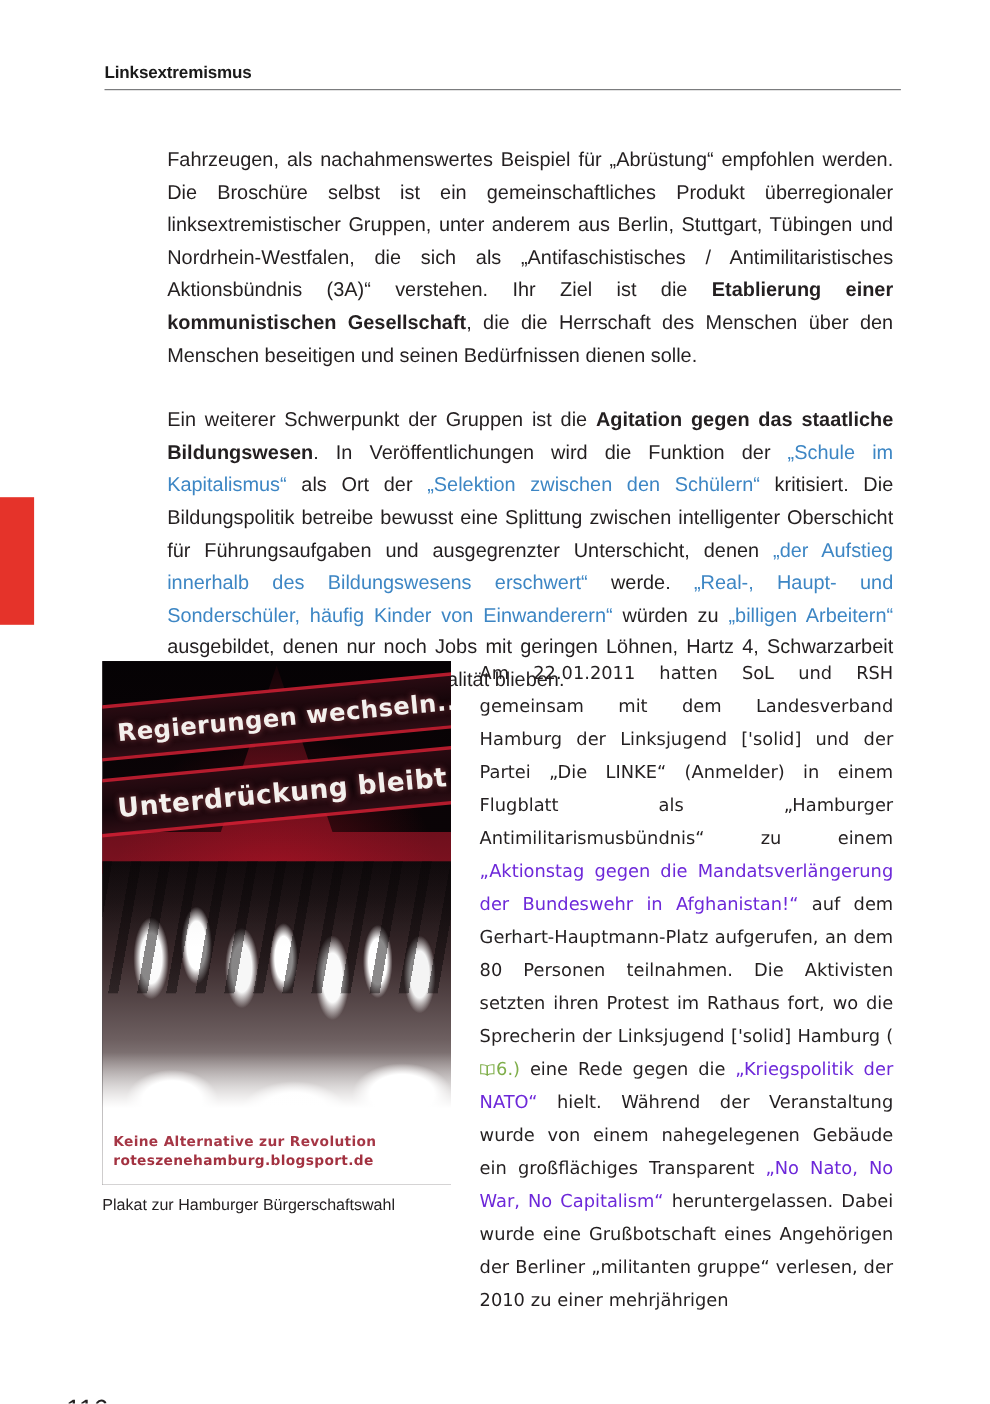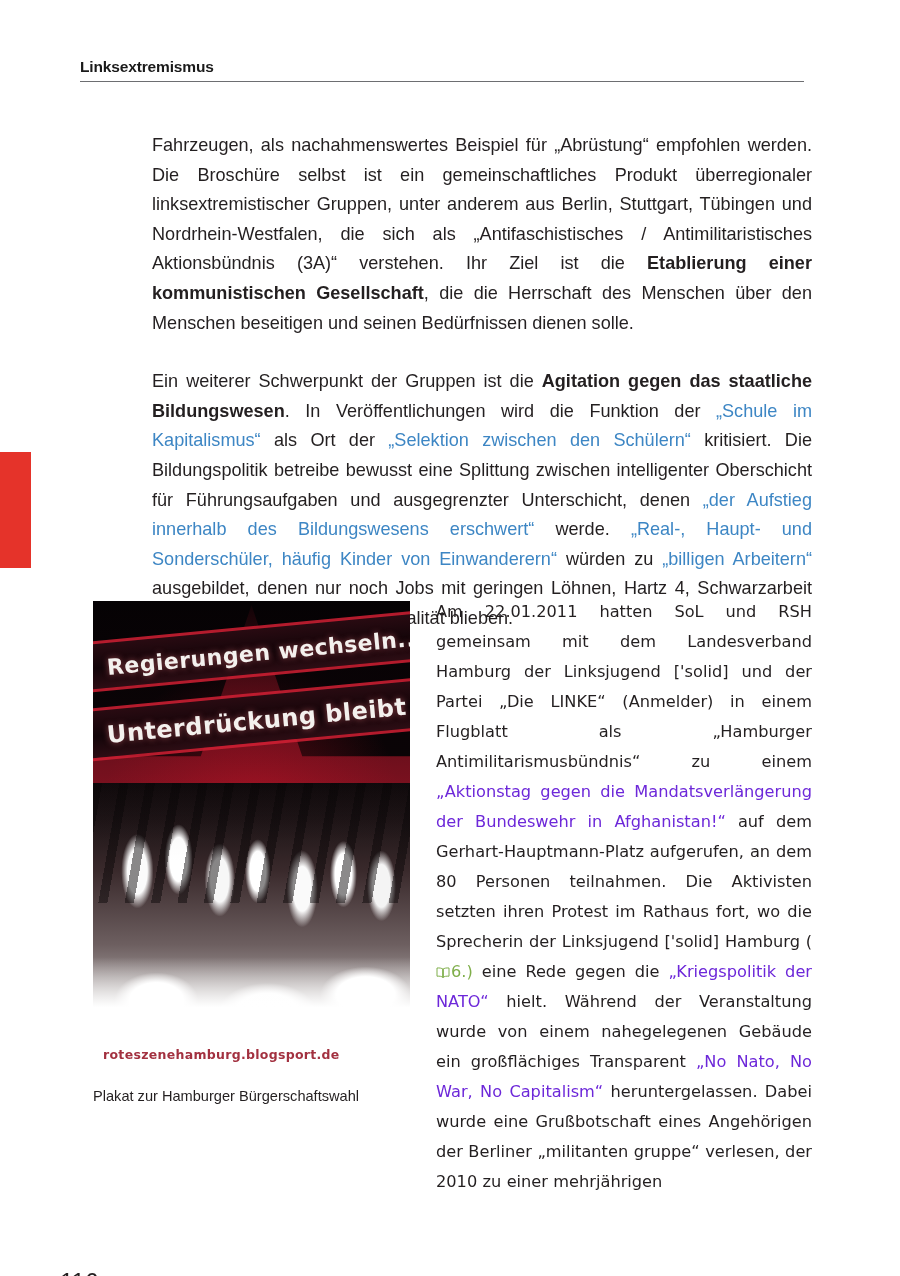--- a/index.html
+++ b/index.html
@@ -22,21 +22,21 @@
     left: 0;
     top: 452px;
     width: 31px;
     height: 116px;
     background: #e5332a;
   }
 
   
   #running-head {
     position: absolute;
-    left: 80px;
+    left: 95px;
     top: 58px;
     width: 724px;
   }
   #running-head .rh-text {
     font-family: "Liberation Sans", sans-serif;
     font-weight: bold;
     font-size: 15.5px;
     letter-spacing: -0.15px;
     color: #1a1a1a;
     line-height: 1.1;
@@ -299,20 +299,21 @@
       <div class="bar-edge be2"></div>
       <div class="bar-edge be3"></div>
       <div class="bar-edge be4"></div>
 
       <div class="slogan slogan1">Regierungen wechseln...</div>
       <div class="slogan slogan2">Unterdrückung bleibt !</div>
 
       <div class="floor"></div>
 
       <div class="footer-strip">
+        <div class="line1">Keine Alternative zur Revolution</div>
         <div class="line2">roteszenehamburg.blogsport.de</div>
       </div>
     </div>
     <figcaption id="caption">Plakat zur Hamburger Bürgerschaftswahl</figcaption>
   </figure>
 
   <div id="right-column">
     <p class="rpara"><span>Am 22.01.2011 hatten SoL und RSH gemeinsam mit dem Landesverband Hamburg der Linksjugend ['solid] und der Partei „Die LINKE“ (Anmelder) in einem Flugblatt als „Hamburger Antimilitarismusbündnis“ zu einem </span><span class="q">„Aktionstag gegen die Mandatsverlängerung der Bundeswehr in Afghanistan!“</span><span> auf dem Gerhart-Hauptmann-Platz aufgerufen, an dem 80 Personen teilnahmen. Die Aktivisten setzten ihren Protest im Rathaus fort, wo die Sprecherin der Linksjugend ['solid] Hamburg (</span><span class="ref"><span class="book-icon"><svg width="14" height="11" viewBox="0 0 14 11" xmlns="http://www.w3.org/2000/svg">
               <path d="M7 2.2C5.6 1.1 3.6 0.8 1 1v8.2c2.6-.2 4.6.1 6 1.2V2.2z" fill="none" stroke="#7fae4a" stroke-width="1"></path>
               <path d="M7 2.2C8.4 1.1 10.4 0.8 13 1v8.2c-2.6-.2-4.6.1-6 1.2V2.2z" fill="none" stroke="#7fae4a" stroke-width="1"></path>

